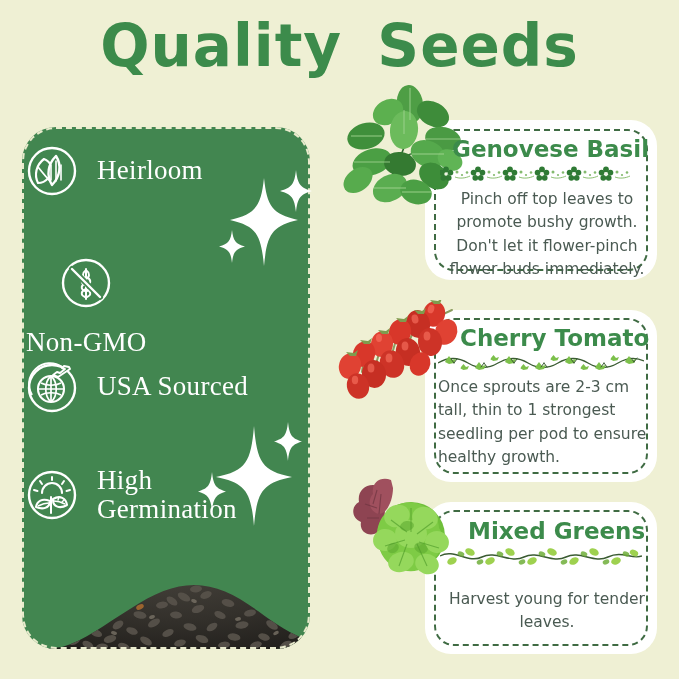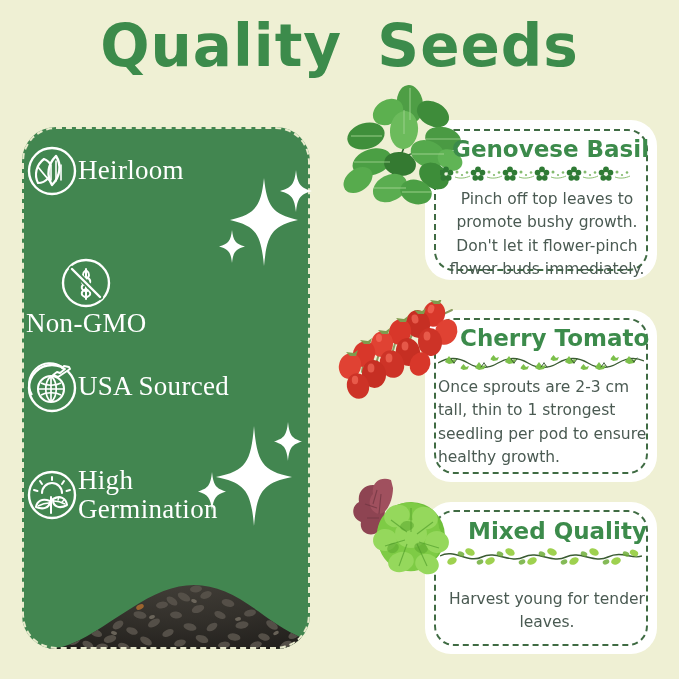--- a/index.html
+++ b/index.html
@@ -33,21 +33,21 @@
     overflow:hidden;
   }
   .panel-dash{
     position:absolute;left:22px;top:127px;width:288px;height:522px;
     border-radius:34px;
     border:2px dashed #e9ebcd;
     box-sizing:border-box;
     pointer-events:none;
   }
   .feature{
-    position:absolute;left:26px;display:flex;align-items:center;gap:0;
+    position:absolute;left:26px;display:flex;align-items:center;gap:19px;
   }
   .feature .ico{width:52px;height:52px;flex:0 0 52px;}
   .feature .lbl{
     font-family:"Liberation Serif", serif;
     font-size:27px;color:#ffffff;line-height:1.08;
     letter-spacing:.3px;
   }
   .f1{top:145px;}
   .f2{top:257px;flex-direction:column;}
   .f3{top:361px;}
@@ -522,21 +522,21 @@
         <ellipse cx="62" cy="52" rx="7" ry="5" transform="rotate(-10 62 52)"></ellipse>
         <ellipse cx="76" cy="74" rx="7" ry="5" transform="rotate(22 76 74)"></ellipse>
         <ellipse cx="48" cy="74" rx="6" ry="5" transform="rotate(-26 48 74)"></ellipse>
       </g>
       <g stroke="#4e9b2a" stroke-width="1.1" fill="none" opacity="0.65">
         <path d="M66 34 L66 58 M46 46 L62 58 M88 48 L72 60 M40 72 L60 66 M94 74 L74 68 M54 92 L62 70 M82 92 L72 70"></path>
       </g>
     </g>
   </svg>
 
-  <div class="card-title c3t">Mixed Quality</div>
+  <div class="card-title c3t">Mixed Greens</div>
   <svg class="divider c3div" viewBox="0 0 202 18">
     <path d="M0 8 C14 0 28 16 42 9 C56 2 70 16 84 9 C98 2 112 16 126 9 C140 2 154 16 168 9 C182 2 192 12 202 8" fill="none" stroke="#3b5c33" stroke-width="1.4"></path>
     <g fill="#9ed14f">
       <ellipse cx="12" cy="13" rx="5" ry="3.4" transform="rotate(-28 12 13)"></ellipse>
       <ellipse cx="30" cy="4" rx="5" ry="3.4" transform="rotate(26 30 4)"></ellipse>
       <ellipse cx="50" cy="13" rx="5" ry="3.4" transform="rotate(-24 50 13)"></ellipse>
       <ellipse cx="70" cy="4" rx="5" ry="3.4" transform="rotate(30 70 4)"></ellipse>
       <ellipse cx="92" cy="13" rx="5" ry="3.4" transform="rotate(-26 92 13)"></ellipse>
       <ellipse cx="112" cy="4" rx="5" ry="3.4" transform="rotate(24 112 4)"></ellipse>
       <ellipse cx="134" cy="13" rx="5" ry="3.4" transform="rotate(-30 134 13)"></ellipse>

